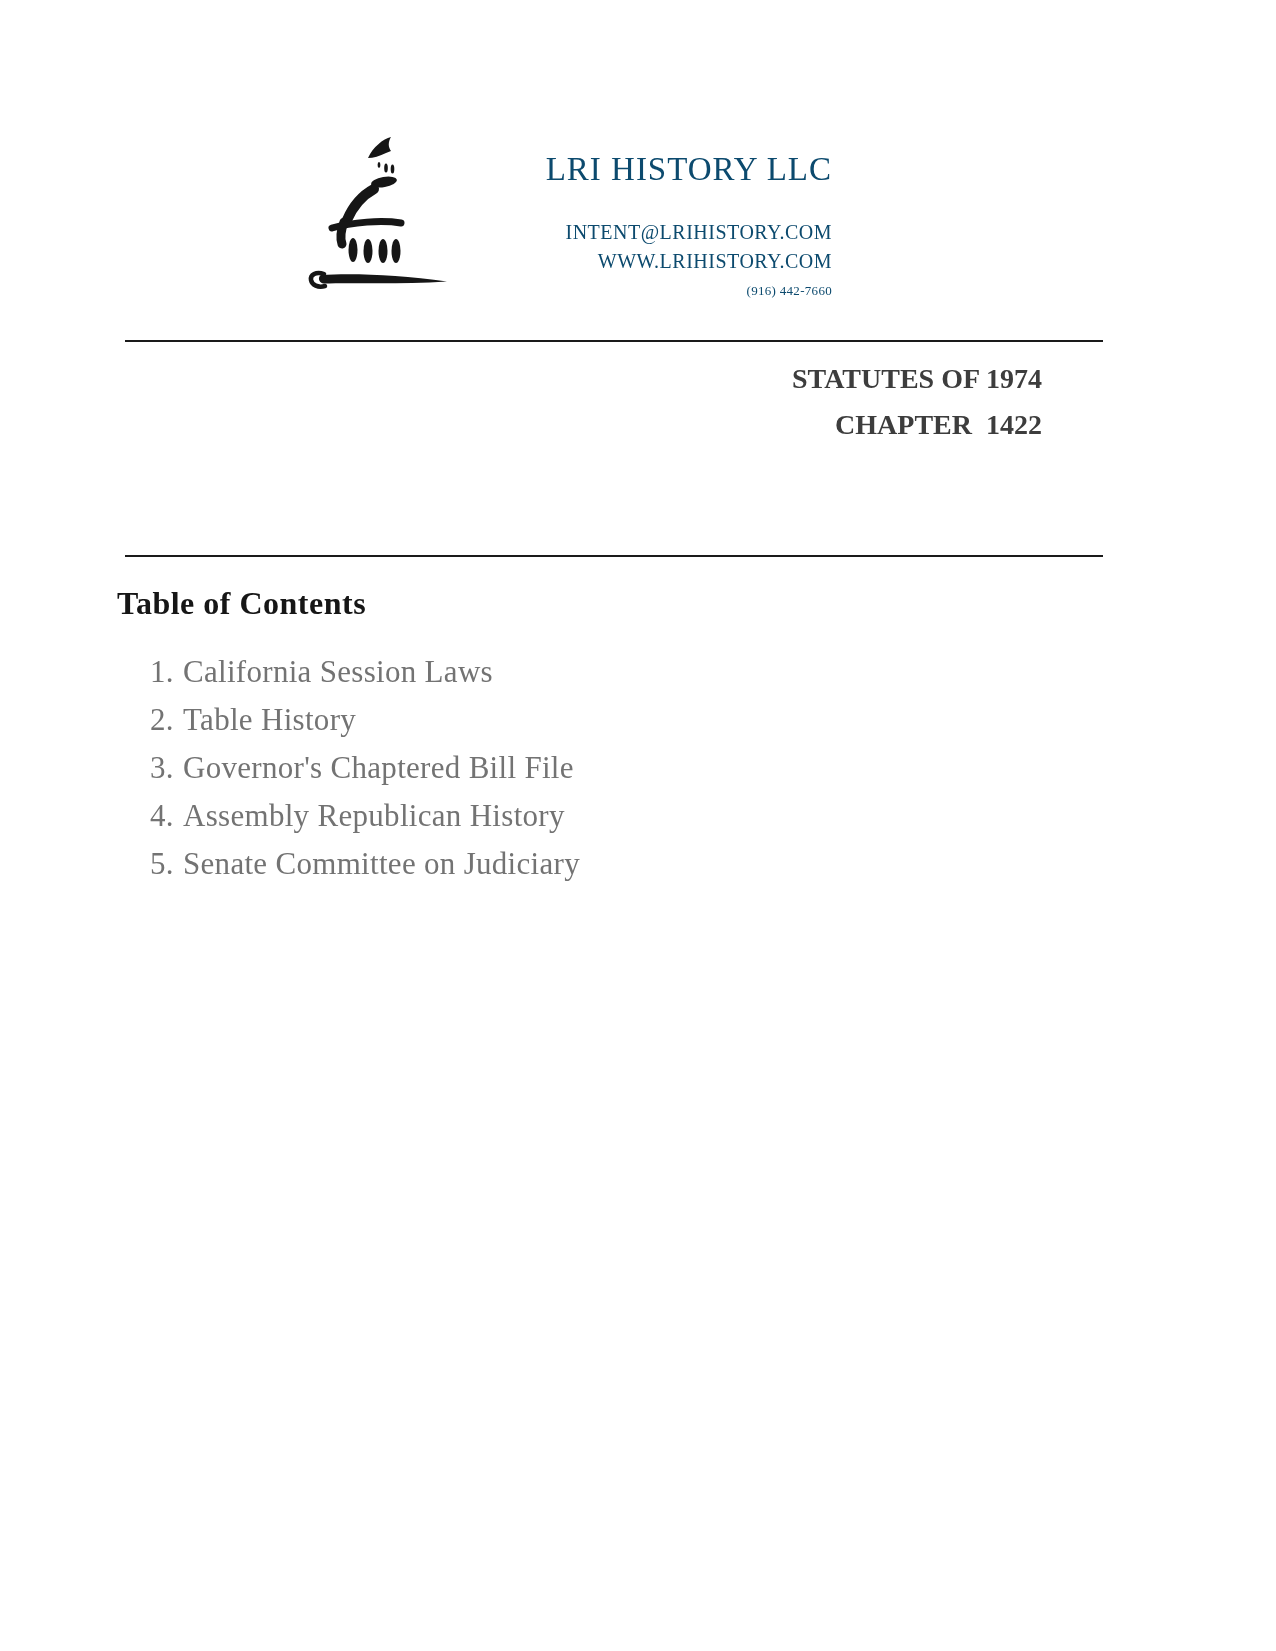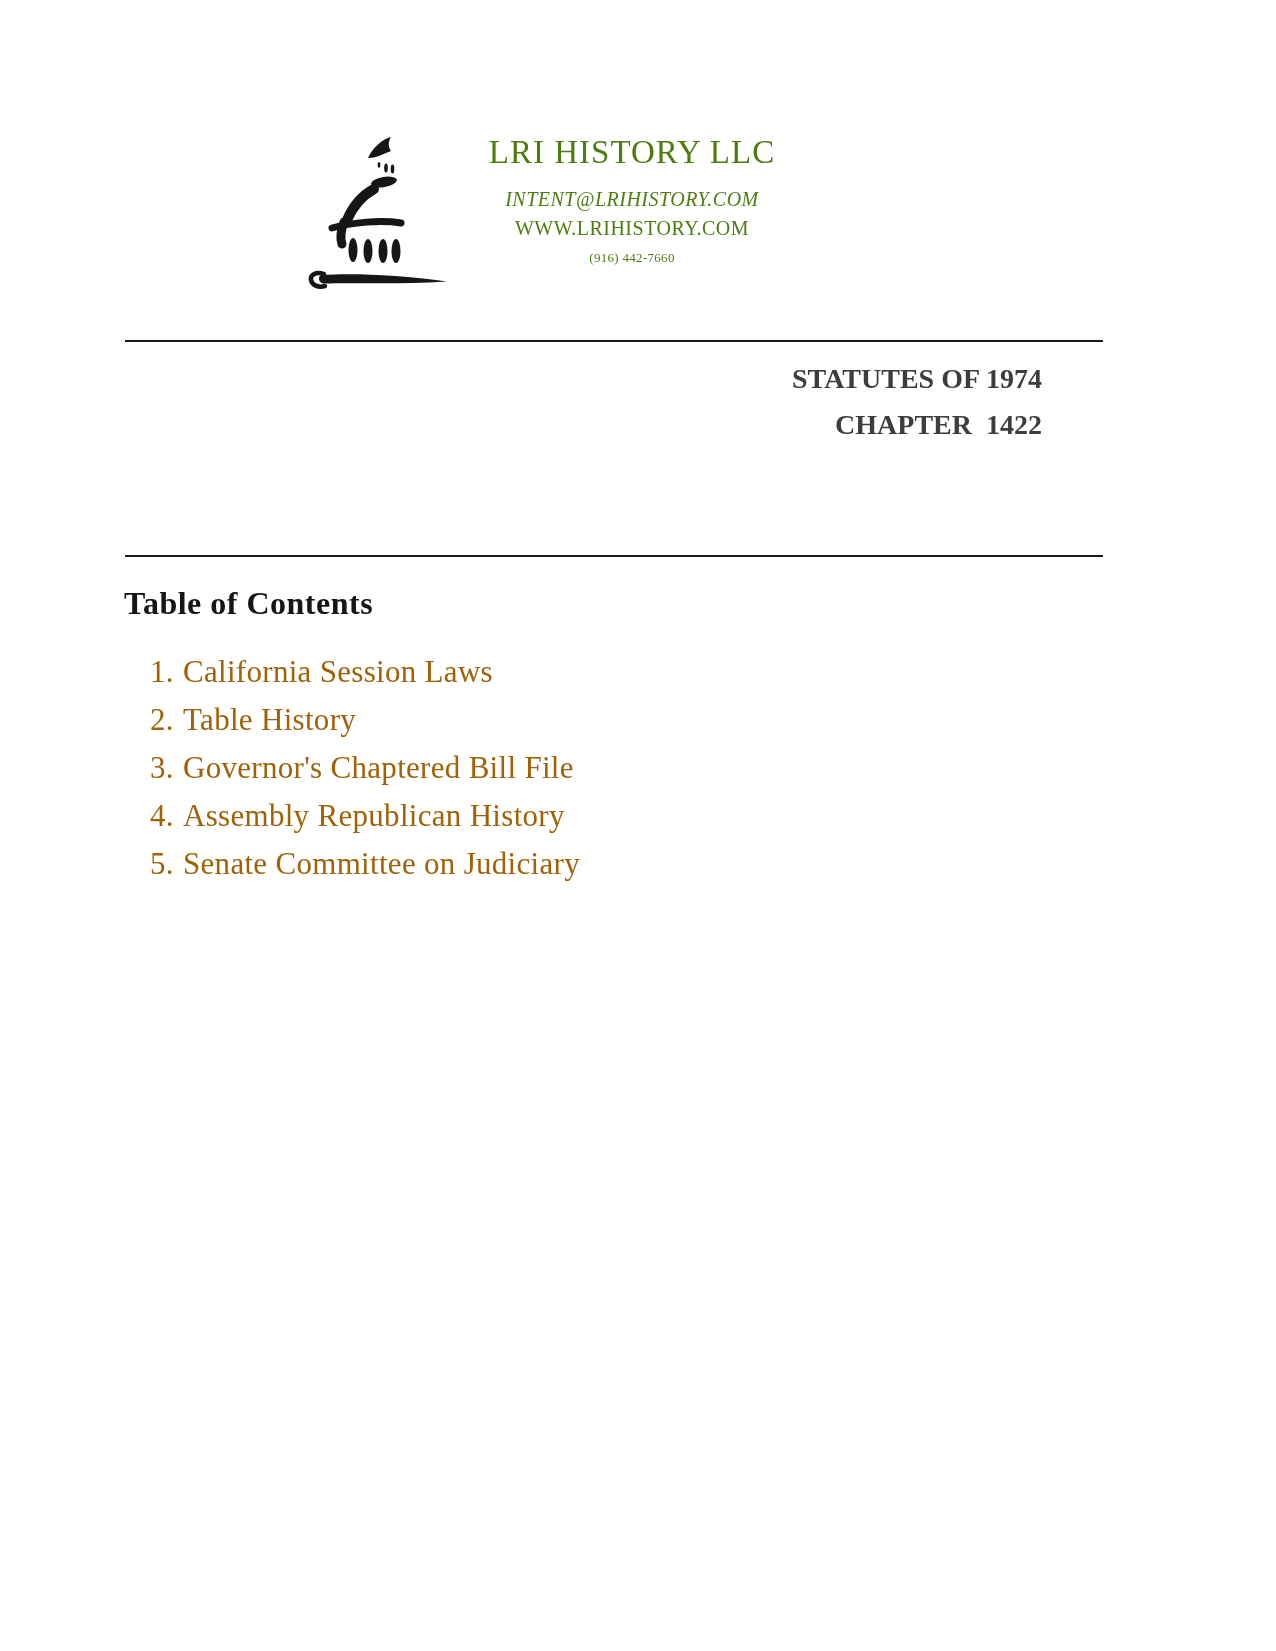--- a/index.html
+++ b/index.html
@@ -18,38 +18,38 @@
   .logo {
     position: absolute;
     left: 290px;
     top: 125px;
     width: 170px;
     height: 165px;
   }
   .header-text {
     position: absolute;
     left: 432px;
-    top: 133px;
+    top: 150px;
     width: 400px;
-    text-align: center;
-    color: #4d7c0f;
+    text-align: right;
+    color: #0c4a6e;
   }
   .company-name {
     font-size: 33px;
     line-height: 38px;
     letter-spacing: 1px;
     white-space: nowrap;
   }
   .contact-line {
     font-size: 20px;
     line-height: 29px;
     letter-spacing: 0.5px;
     white-space: nowrap;
   }
-  .contact-line.first { margin-top: 14px; font-style: italic; }
+  .contact-line.first { margin-top: 30px; }
   .contact-line.phone { font-size: 13px; letter-spacing: 0.3px; }
   .rule {
     position: absolute;
     left: 125px;
     width: 978px;
     height: 2px;
     background: #1a1a1a;
   }
   .rule.top { top: 340px; }
   .rule.bottom { top: 555px; }
@@ -59,35 +59,35 @@
     top: 356px;
     text-align: right;
     color: #3d3d3d;
     font-weight: bold;
     font-size: 28px;
     line-height: 46px;
   }
   .statute-block div { white-space: pre; }
   .toc-heading {
     position: absolute;
-    left: 124px;
+    left: 117px;
     top: 584px;
     font-size: 32px;
     line-height: 38px;
     font-weight: bold;
     color: #161616;
     letter-spacing: 0.5px;
   }
   .toc-list {
     position: absolute;
     left: 150px;
     top: 648px;
     font-size: 31px;
     line-height: 48px;
-    color: #a16207;
+    color: #737373;
     letter-spacing: 0.3px;
   }
   .toc-item { white-space: nowrap; }
   .toc-num {
     display: inline-block;
     width: 33px;
   }
 </style>
 </head>
 <body>

